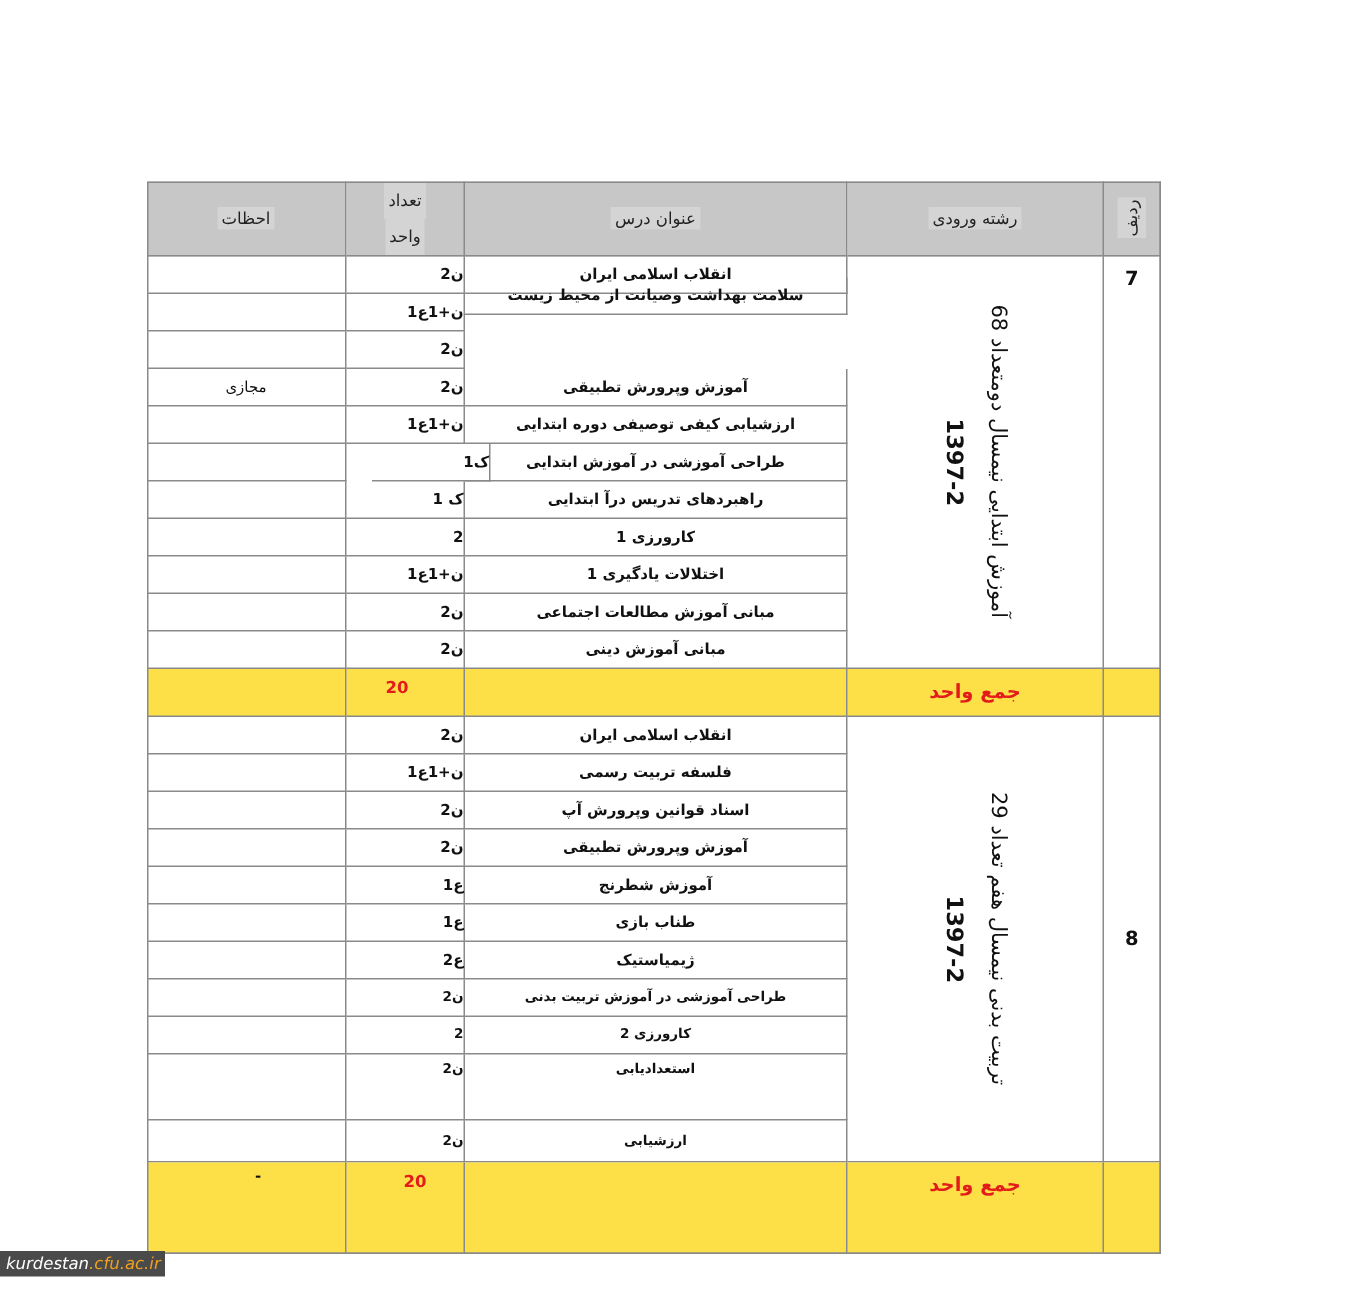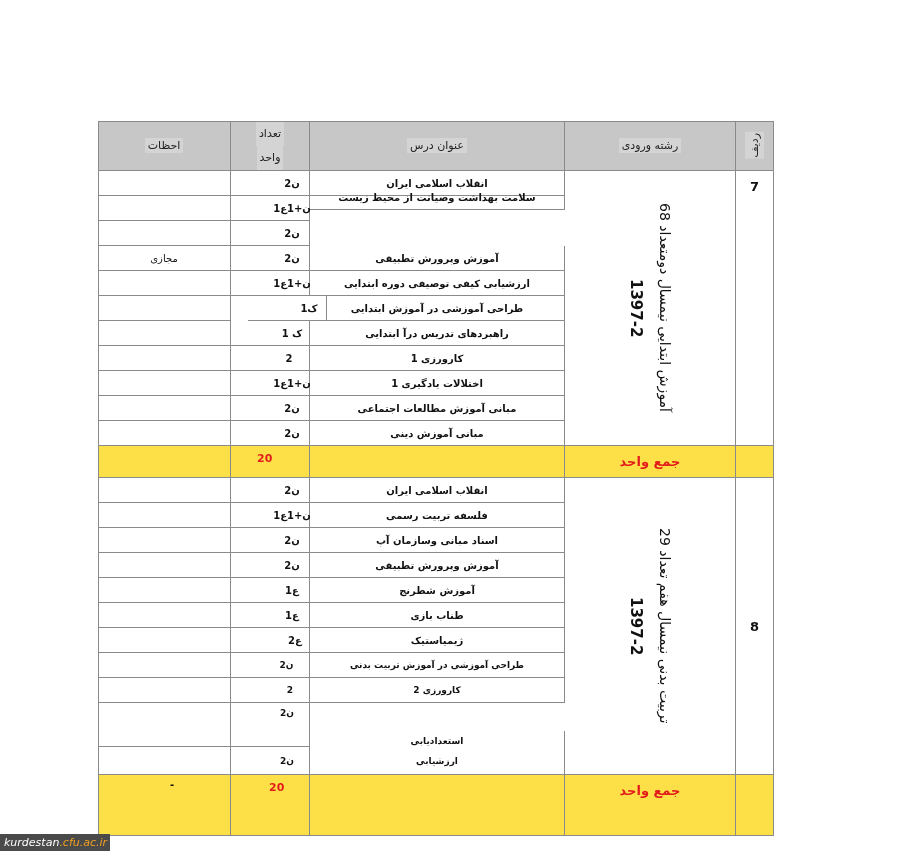--- a/index.html
+++ b/index.html
@@ -8,21 +8,21 @@
   .tbl { position: absolute; left: 98px; top: 121px; width: 676px; height: 715px; }
   .cell { position: absolute; box-sizing: border-box; border-right: 1px solid #8a8a8a;
           border-bottom: 1px solid #8a8a8a; display: flex; align-items: center;
           justify-content: center; direction: rtl; font-size: 10px; font-weight: bold; }
   .frame { position: absolute; left: 98px; top: 121px; width: 676px; height: 715px;
            box-sizing: border-box; border: 1px solid #8a8a8a; pointer-events: none; }
   .hdr { background: #c7c7c7; font-weight: normal; font-size: 11px; color: #222; }
   .hdr span { background: #d4d4d4; padding: 1px 3px; }
   .tot { background: #fde047; }
   .red { color: #e31b1b; font-weight: bold; font-size: 11px; }
-  .units { justify-content: center; padding-right: 0; direction: ltr; padding-left: 44px; }
+  .units { justify-content: flex-end; padding-right: 0; direction: ltr; padding-left: 44px; }
   .units span { direction: ltr; }
   .rownum { align-items: flex-start; padding-top: 8px; font-size: 13px; font-weight: bold; }
   .vert { writing-mode: vertical-rl; transform: rotate(180deg); }
   .field { flex-direction: row; gap: 12px; }
   .field .t1 { writing-mode: vertical-rl; font-size: 14px; font-weight: normal; direction: rtl; }
   .field .t2 { writing-mode: vertical-rl; font-size: 15px; font-weight: bold; direction: ltr; }
   .watermark { position: absolute; left: 0; top: 834px; width: 110px; height: 17px;
                background: #4a4a4a; color: #fff; font-style: italic; font-weight: normal;
                font-size: 11px; line-height: 17px; padding-left: 4px; box-sizing: border-box;
                font-family: "DejaVu Sans", sans-serif; }
@@ -142,21 +142,21 @@
       <span>2ن</span>
     </div>
   <div class="cell" style="left:0;top:357px;width:133px;height:25px;"></div>
 
   <div class="cell" style="left:212px;top:382px;width:255px;height:25px;">فلسفه تربیت رسمی</div>
   <div class="cell units" style="left:133px;top:382px;width:79px;height:25px;">
       <span>1ن+1ع</span>
     </div>
   <div class="cell" style="left:0;top:382px;width:133px;height:25px;"></div>
 
-  <div class="cell" style="left:212px;top:407px;width:255px;height:25px;">اسناد مبانی وسازمان آپ</div>
+  <div class="cell" style="left:212px;top:407px;width:255px;height:25px;">اسناد قوانین وپرورش آپ</div>
   <div class="cell units" style="left:133px;top:407px;width:79px;height:25px;">
       <span>2ن</span>
     </div>
   <div class="cell" style="left:0;top:407px;width:133px;height:25px;"></div>
 
   <div class="cell" style="left:212px;top:432px;width:255px;height:25px;">آموزش وپرورش تطبیقی</div>
   <div class="cell units" style="left:133px;top:432px;width:79px;height:25px;">
       <span>2ن</span>
     </div>
   <div class="cell" style="left:0;top:432px;width:133px;height:25px;"></div>
@@ -184,21 +184,21 @@
       <span>2ن</span>
     </div>
   <div class="cell" style="left:0;top:532px;width:133px;height:25px;"></div>
 
   <div class="cell" style="left:212px;top:557px;width:255px;height:25px;font-size:9px;">کارورزی 2</div>
   <div class="cell units" style="left:133px;top:557px;width:79px;height:25px;padding-left:40px;font-size:9px;">
       <span>2</span>
     </div>
   <div class="cell" style="left:0;top:557px;width:133px;height:25px;"></div>
 
-  <div class="cell" style="left:212px;top:582px;width:255px;height:44px;font-size:9px;align-items:flex-start;padding-top:5px;margin-top:28px;">استعدادیابی</div>
+  <div class="cell" style="left:212px;top:582px;width:255px;height:44px;font-size:9px;align-items:flex-start;padding-top:5px;">استعدادیابی</div>
   <div class="cell units" style="left:133px;top:582px;width:79px;height:44px;padding-left:34px;font-size:9px;align-items:flex-start;padding-top:5px;">
       <span>2ن</span>
     </div>
   <div class="cell" style="left:0;top:582px;width:133px;height:44px;"></div>
 
   <div class="cell" style="left:212px;top:626px;width:255px;height:28px;font-size:9px;">ارزشیابی</div>
   <div class="cell units" style="left:133px;top:626px;width:79px;height:28px;padding-left:34px;font-size:9px;">
       <span>2ن</span>
     </div>
   <div class="cell" style="left:0;top:626px;width:133px;height:28px;"></div>

